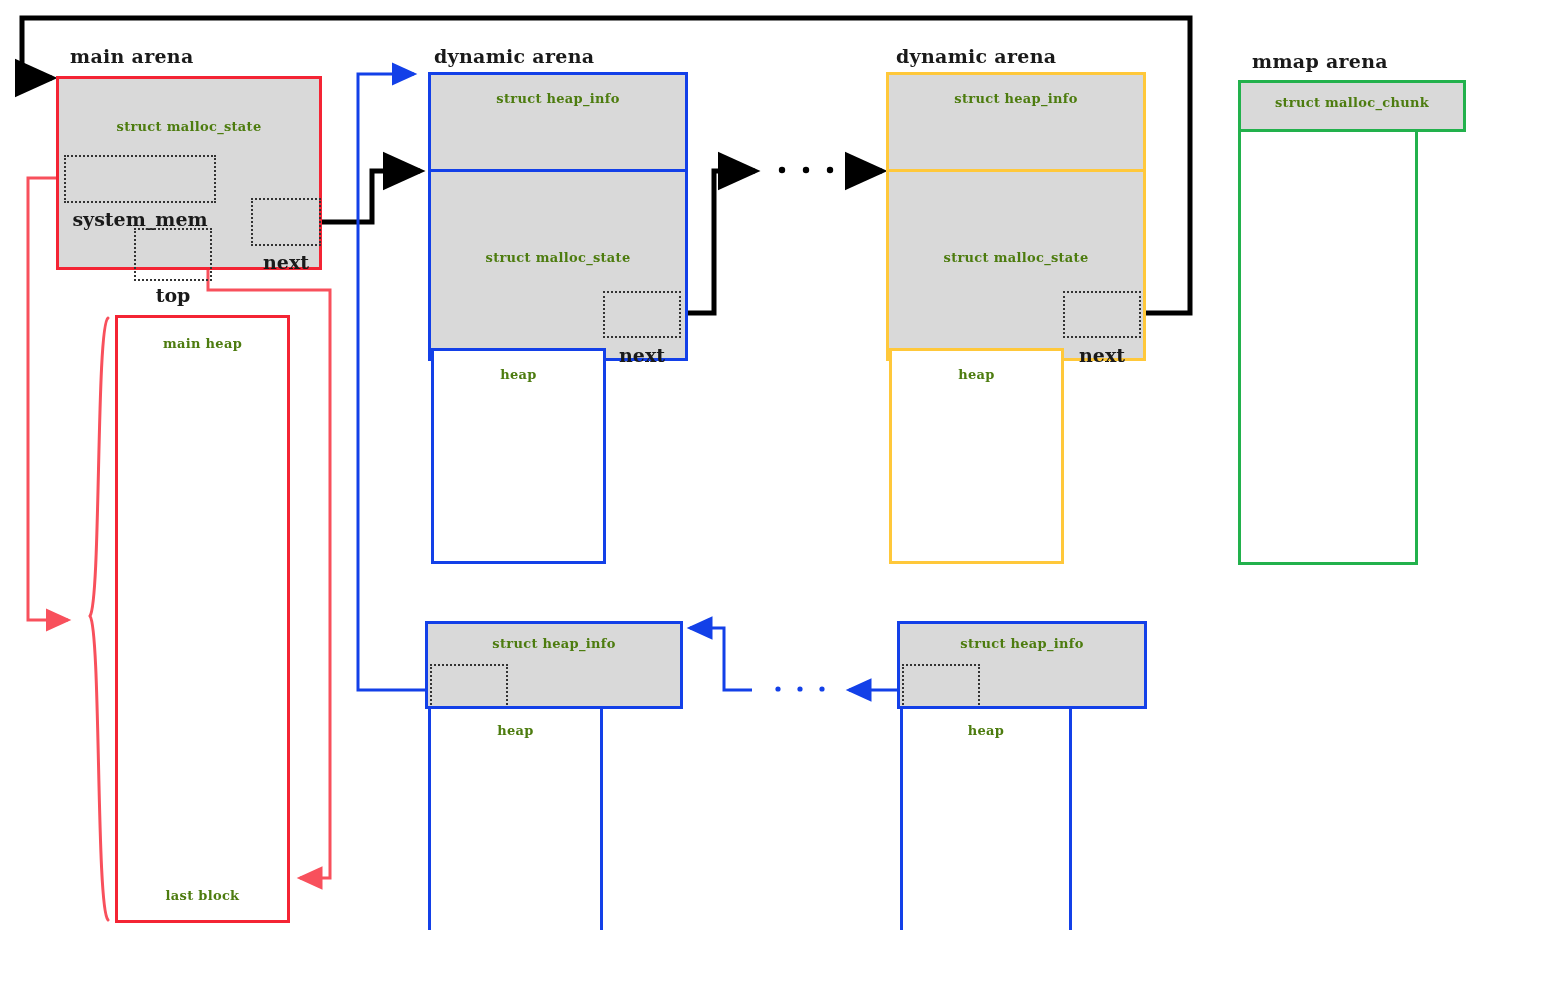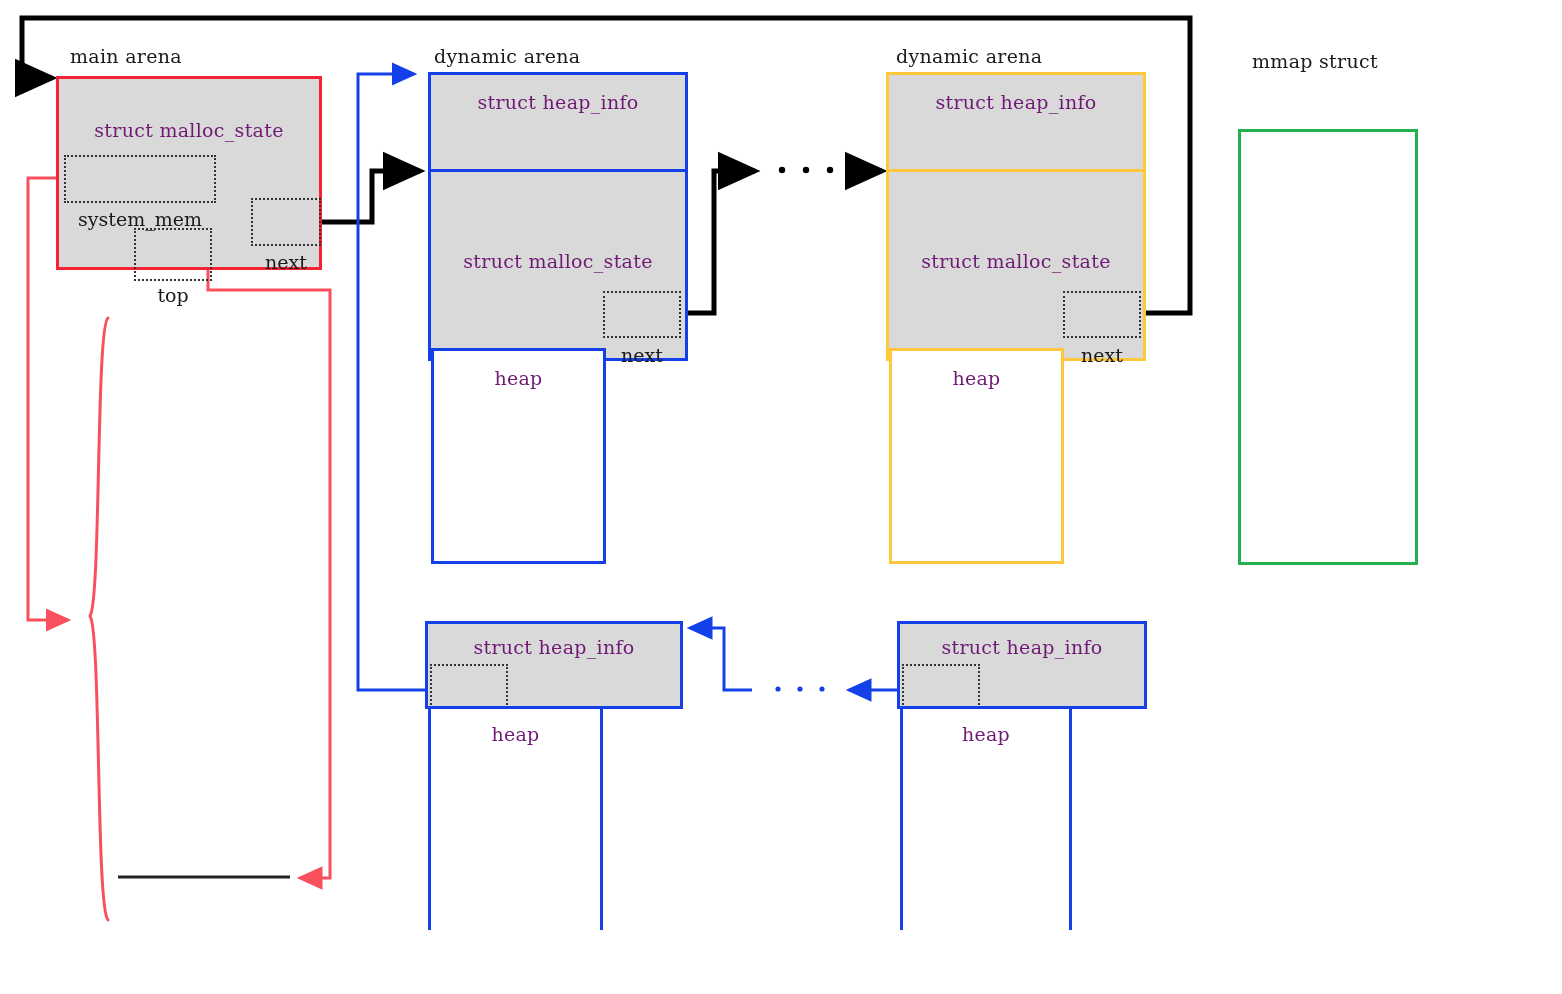--- a/index.html
+++ b/index.html
@@ -1,21 +1,21 @@
 <!DOCTYPE html>
 <html><head>
 <meta charset="utf-8">
 <style>
   html,body{margin:0;padding:0;background:#ffffff;}
   body{font-family:"DejaVu Serif","Liberation Serif",serif;}
-  #stage{position:relative;width:1562px;height:930px;background:#fff;overflow:hidden;}
+  #stage{position:relative;width:1562px;height:930px;background:#fff;overflow:hidden;font-weight:bold;}
   svg.layer{position:absolute;left:0;top:0;width:1562px;height:994px;pointer-events:none;}
   .box{position:absolute;box-sizing:border-box;}
   .caption{position:absolute;font-size:19px;color:#1a1a1a;white-space:nowrap;letter-spacing:.3px;}
-  .boxlabel{position:absolute;font-size:19px;color:#701a75;white-space:nowrap;letter-spacing:.3px;}
+  .boxlabel{position:absolute;font-size:13px;color:#4d7c0f;white-space:nowrap;letter-spacing:.3px;}
   .gray{background:#d9d9d9;}
   .white{background:#ffffff;}
   .dotted{position:absolute;box-sizing:border-box;border:2px dotted #333;background:transparent;}
   .dotted span{position:absolute;left:0;right:0;top:50%;transform:translateY(-50%);
                text-align:center;font-size:19px;color:#1a1a1a;margin-top:40px;}
   .brd-red{border:3px solid #f42434;}
   .brd-blue{border:3px solid #1340e8;}
   .brd-yellow{border:3px solid #ffc83a;}
   .brd-green{border:3px solid #22b14c;}
 </style>
@@ -90,20 +90,24 @@
   <div class="dotted" style="left:64px;top:155px;width:152px;height:48px;">
     <span>system_mem</span>
   </div>
   <div class="dotted" style="left:134px;top:228px;width:78px;height:53px;">
     <span>top</span>
   </div>
   <div class="dotted" style="left:251px;top:198px;width:70px;height:48px;">
     <span>next</span>
   </div>
 
+  <div class="box white brd-red" style="left:115px;top:315px;width:175px;height:608px;">
+    <div class="boxlabel" style="left:0;right:0;top:18px;text-align:center;">main heap</div>
+    <div class="boxlabel" style="left:0;right:0;top:570px;text-align:center;">last block</div>
+  </div>
 
   <div class="caption" style="left:434px;top:45px;">dynamic arena</div>
 
   <div class="box gray brd-blue" style="left:428px;top:72px;width:260px;height:100px;">
     <div class="boxlabel" style="left:0;right:0;top:16px;text-align:center;">struct heap_info</div>
   </div>
   <div class="box gray brd-blue" style="left:428px;top:169px;width:260px;height:192px;">
     <div class="boxlabel" style="left:0;right:0;top:78px;text-align:center;">struct malloc_state</div>
   </div>
   <div class="dotted" style="left:603px;top:291px;width:78px;height:47px;">
@@ -121,22 +125,25 @@
   <div class="box gray brd-yellow" style="left:886px;top:169px;width:260px;height:192px;">
     <div class="boxlabel" style="left:0;right:0;top:78px;text-align:center;">struct malloc_state</div>
   </div>
   <div class="dotted" style="left:1063px;top:291px;width:78px;height:47px;">
     <span>next</span>
   </div>
   <div class="box white brd-yellow" style="left:889px;top:348px;width:175px;height:216px;">
     <div class="boxlabel" style="left:0;right:0;top:16px;text-align:center;">heap</div>
   </div>
 
-  <div class="caption" style="left:1252px;top:50px;">mmap struct</div>
+  <div class="caption" style="left:1252px;top:50px;">mmap arena</div>
 
+  <div class="box gray brd-green" style="left:1238px;top:80px;width:228px;height:52px;">
+    <div class="boxlabel" style="left:0;right:0;top:12px;text-align:center;">struct malloc_chunk</div>
+  </div>
   <div class="box white brd-green" style="left:1238px;top:129px;width:180px;height:436px;"></div>
 
   <div class="box gray brd-blue" style="left:425px;top:621px;width:258px;height:88px;">
     <div class="boxlabel" style="left:0;right:0;top:12px;text-align:center;">struct heap_info</div>
   </div>
   <div class="dotted" style="left:430px;top:664px;width:78px;height:44px;">
     <span>prev</span>
   </div>
   <div class="box white brd-blue" style="left:428px;top:706px;width:175px;height:284px;">
     <div class="boxlabel" style="left:0;right:0;top:14px;text-align:center;">heap</div>

